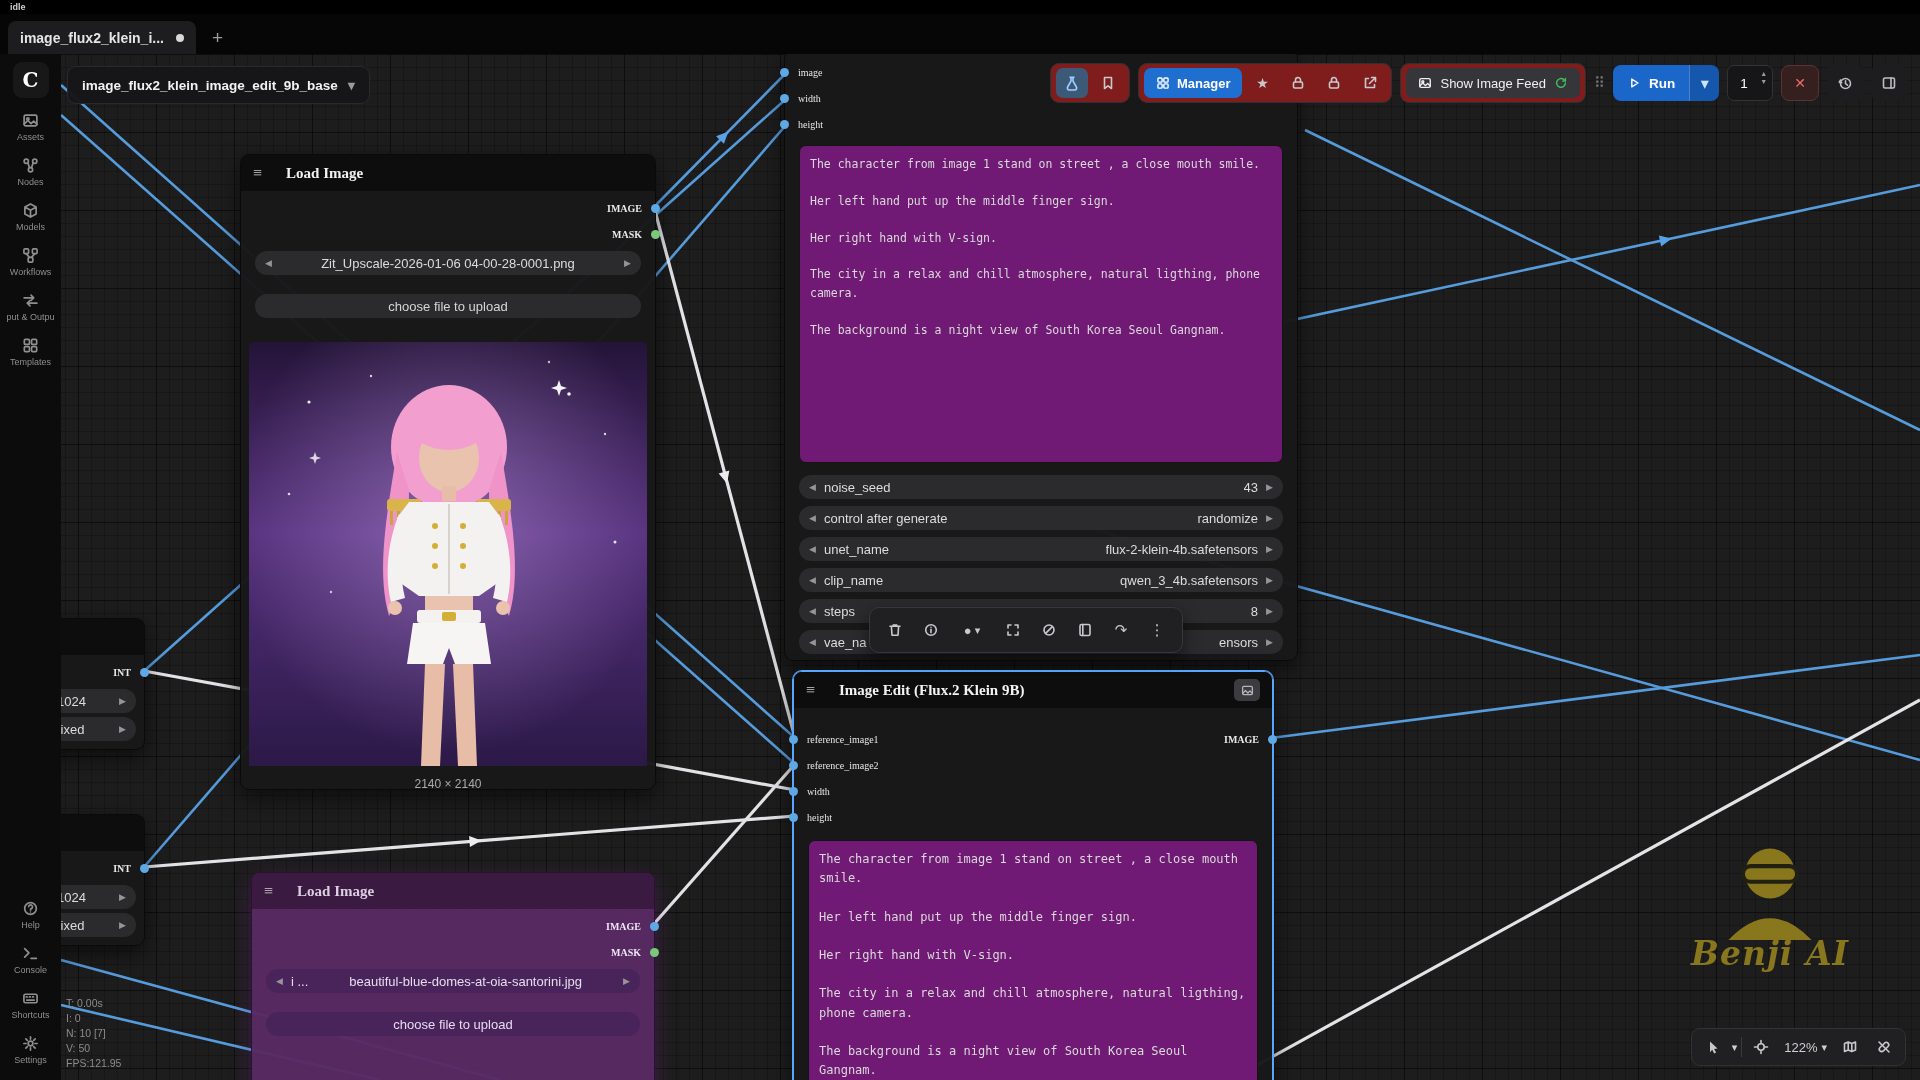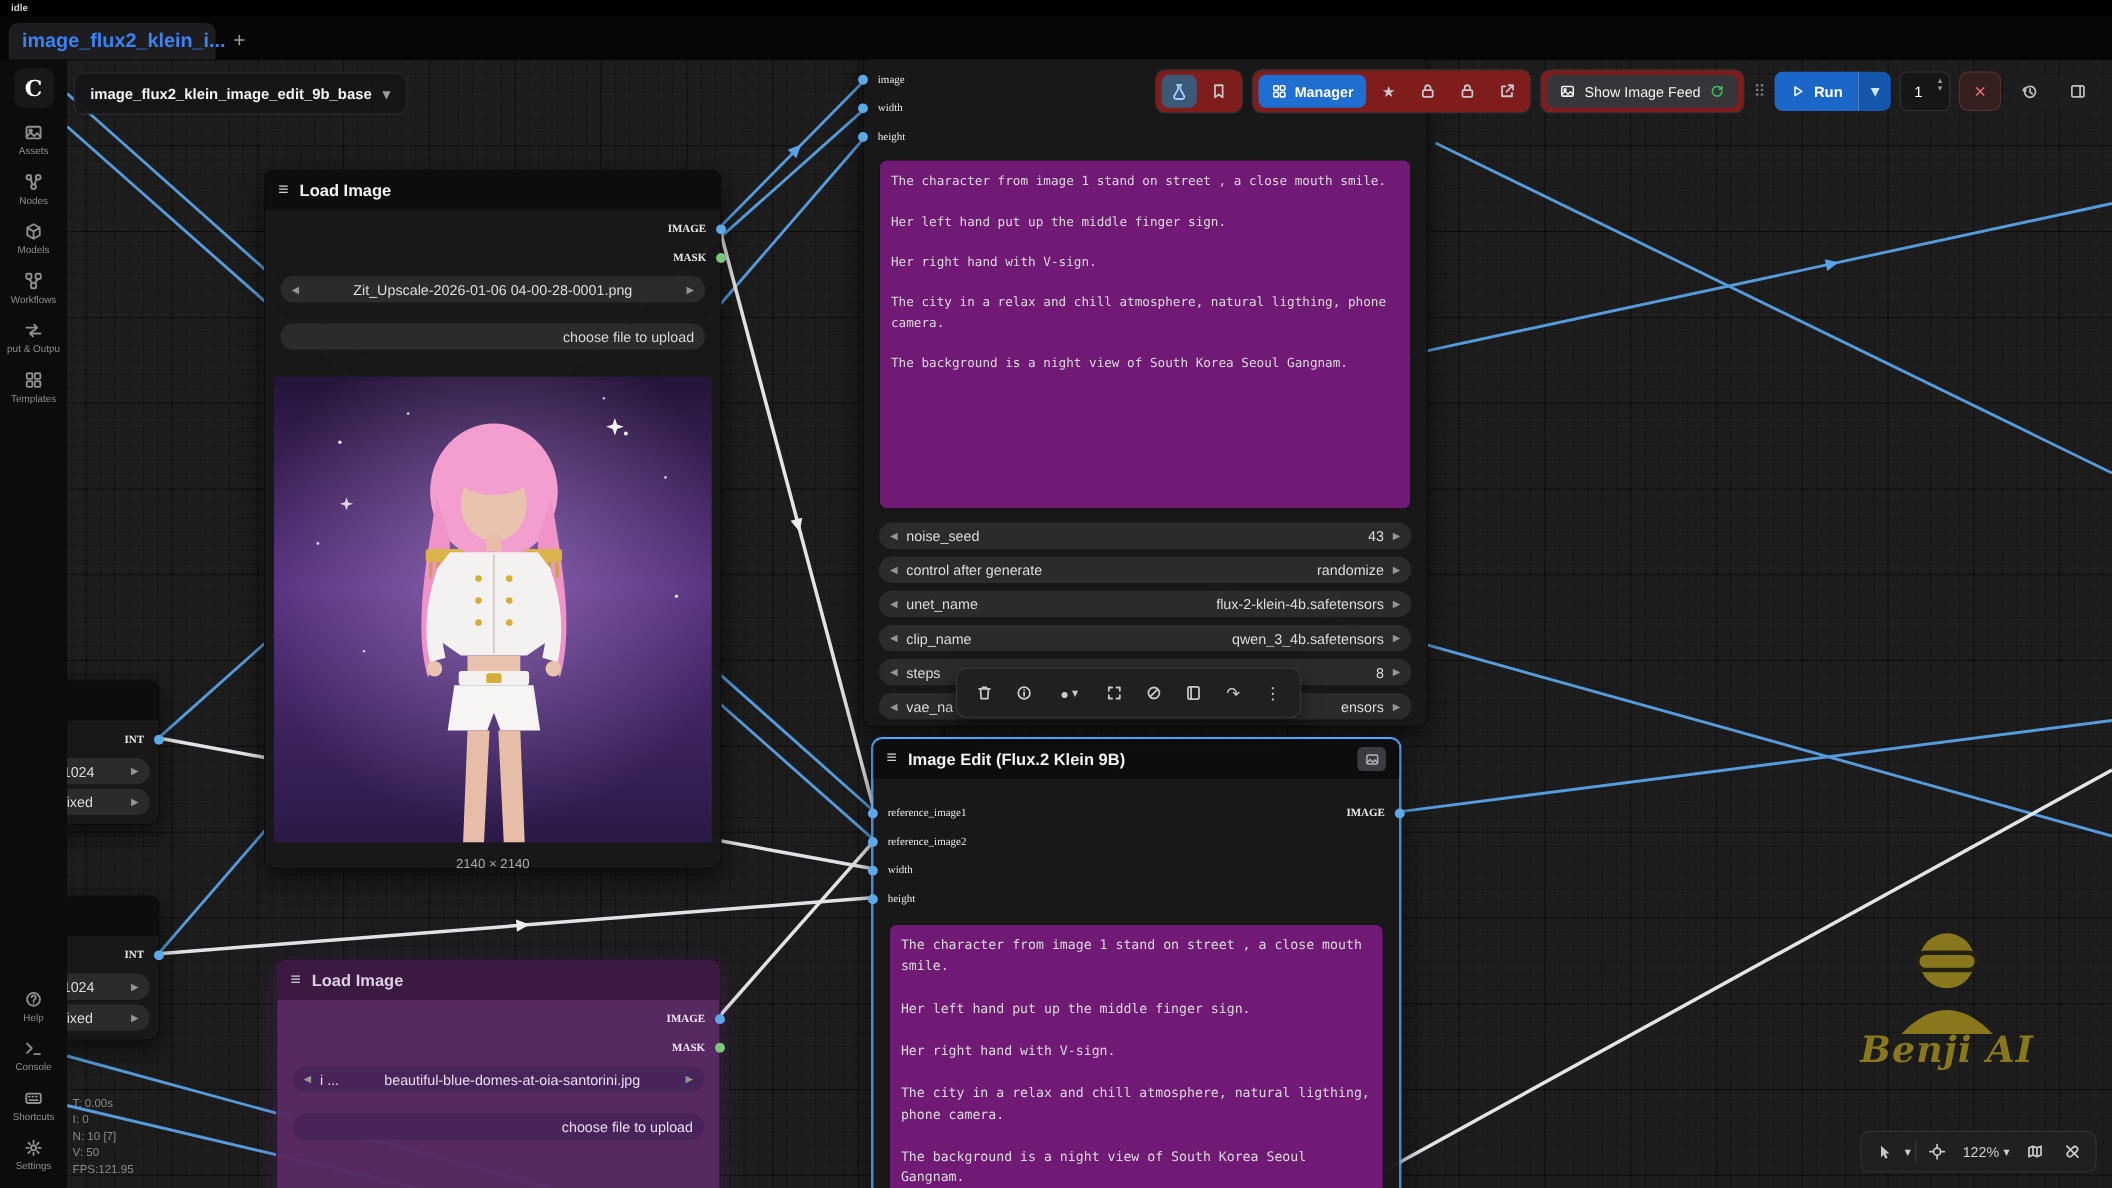--- a/index.html
+++ b/index.html
@@ -27,22 +27,22 @@
   .g-dotbig::before{content:"●";}
   .ic { width:16px; height:16px; stroke:currentColor; fill:none;
         stroke-width:1.6; stroke-linecap:round; stroke-linejoin:round; display:block; }
 
   
   #titlestrip { position:absolute; left:0; top:0; width:100%; height:14px; background:#000;
     color:#cfcfcf; font-size:9px; padding-left:10px; z-index:8; line-height:14px; font-weight:bold;}
   #tabbar { position:absolute; left:0; top:14px; width:100%; height:40px; background:#060606;
     display:flex; align-items:flex-end; z-index:8; }
   .tab { margin-left:8px; width:188px; height:33px; background:#1d1d1f; border-radius:8px 8px 0 0;
-    display:flex; align-items:center; padding:0 12px; gap:8px; color:#3b82f6;
-    font-size:18px; font-weight:bold; }
+    display:flex; align-items:center; padding:0 12px; gap:8px; color:#e5e5e5;
+    font-size:14px; font-weight:bold; }
   .tab .dot-unsaved { width:8px; height:8px; border-radius:50%; background:#d8d8d8; margin-left:auto;}
   .newtab { color:#9a9a9a; font-size:19px; margin-left:16px; line-height:33px; }
 
   
   #sidebar { position:absolute; left:0; top:54px; width:61px; bottom:0; background:#0c0c0d;
     z-index:7; display:flex; flex-direction:column; align-items:center; padding-top:8px; }
   .logo { width:36px; height:36px; border-radius:9px; background:#181818; color:#fff;
     font-weight:bold; font-size:20px; display:flex; align-items:center; justify-content:center;
     margin-bottom:14px; font-family:"DejaVu Serif", serif;}
   .sb-item { display:flex; flex-direction:column; align-items:center; gap:3px; color:#8f8f8f;
@@ -81,38 +81,38 @@
     gap:1px; color:#9a9a9a; font-size:7px; }
   .btn-x { background:#35201f; border:1px solid #5a3231; color:#f06a6a; width:38px; height:36px;
     border-radius:8px; display:flex; align-items:center; justify-content:center; font-size:14px; }
   .btn-flat { background:#1d1d20; color:#bdbdc2; width:36px; height:36px; border-radius:8px;
     display:flex; align-items:center; justify-content:center; }
 
   
   .node { position:absolute; background:rgba(24,24,25,.98); border:1px solid #0a0a0a;
     border-radius:9px; box-shadow:0 8px 22px rgba(0,0,0,.55); z-index:3; }
   .node-h { height:36px; background:#0d0d0e; border-radius:8px 8px 0 0; display:flex;
-    align-items:center; gap:10px; padding:0 12px; color:#f2f2f2; font-weight:bold;
-    font-size:15px; }
+    align-items:center; gap:24px; padding:0 12px; color:#f2f2f2; font-weight:bold;
+    font-size:15px;font-family:Liberation Serif, serif; }
   .node-h .g-menu { color:#cfcfcf; font-size:16px; font-weight:normal; }
   .srow { display:flex; align-items:center; height:26px; padding:0 11px; color:#e8e8e8;
     font-size:10px; gap:9px;font-family:Liberation Serif, serif; }
   .srow.out { justify-content:flex-end; font-weight:bold; }
   .sdot { width:9px; height:9px; border-radius:50%; background:#5fa8e6; flex:none; }
   .sdot.green { background:#7bc77b; }
   .srow.in .sdot { margin-left:-16px; }
   .srow.out .sdot { margin-right:-16px; }
   .widget { background:#2b2b2e; border-radius:12px; height:24px; margin:0 14px 7px;
     display:flex; align-items:center; padding:0 10px; color:#dcdcdc; font-size:13px; gap:8px; }
   .widget .warr { color:#949499; font-size:9px; flex:none; }
   .widget .wname { white-space:nowrap; }
   .widget .wsp { flex:1; }
   .widget .wval { white-space:nowrap; overflow:hidden; text-overflow:ellipsis; }
   .widget.center .wval { flex:1; text-align:center; }
-  .widget.btnlike { justify-content:flex-end; color:#d6d6d6;margin-top:19px; }
+  .widget.btnlike { justify-content:center; color:#d6d6d6;margin-top:19px; }
   .tbox { background:#701a75; border:1px solid #141414; border-radius:7px; margin:0 14px;
     padding:9px 10px; font-family:"DejaVu Sans Mono", monospace; color:#d9d9d9;
     white-space:pre-wrap; line-height:1.6; overflow:hidden; }
 
   
   #ntoolbar { position:absolute; left:869px; top:607px; height:46px; background:#202023;
     border:1px solid #38383c; border-radius:10px; display:flex; align-items:center; gap:2px;
     padding:0 8px; z-index:4; box-shadow:0 6px 16px rgba(0,0,0,.5); }
   #ntoolbar .ibtn { width:34px; height:34px; font-size:15px; color:#c9c9cd; }
   .colorchip { display:flex; align-items:center; gap:3px; color:#8a8a8f; }

